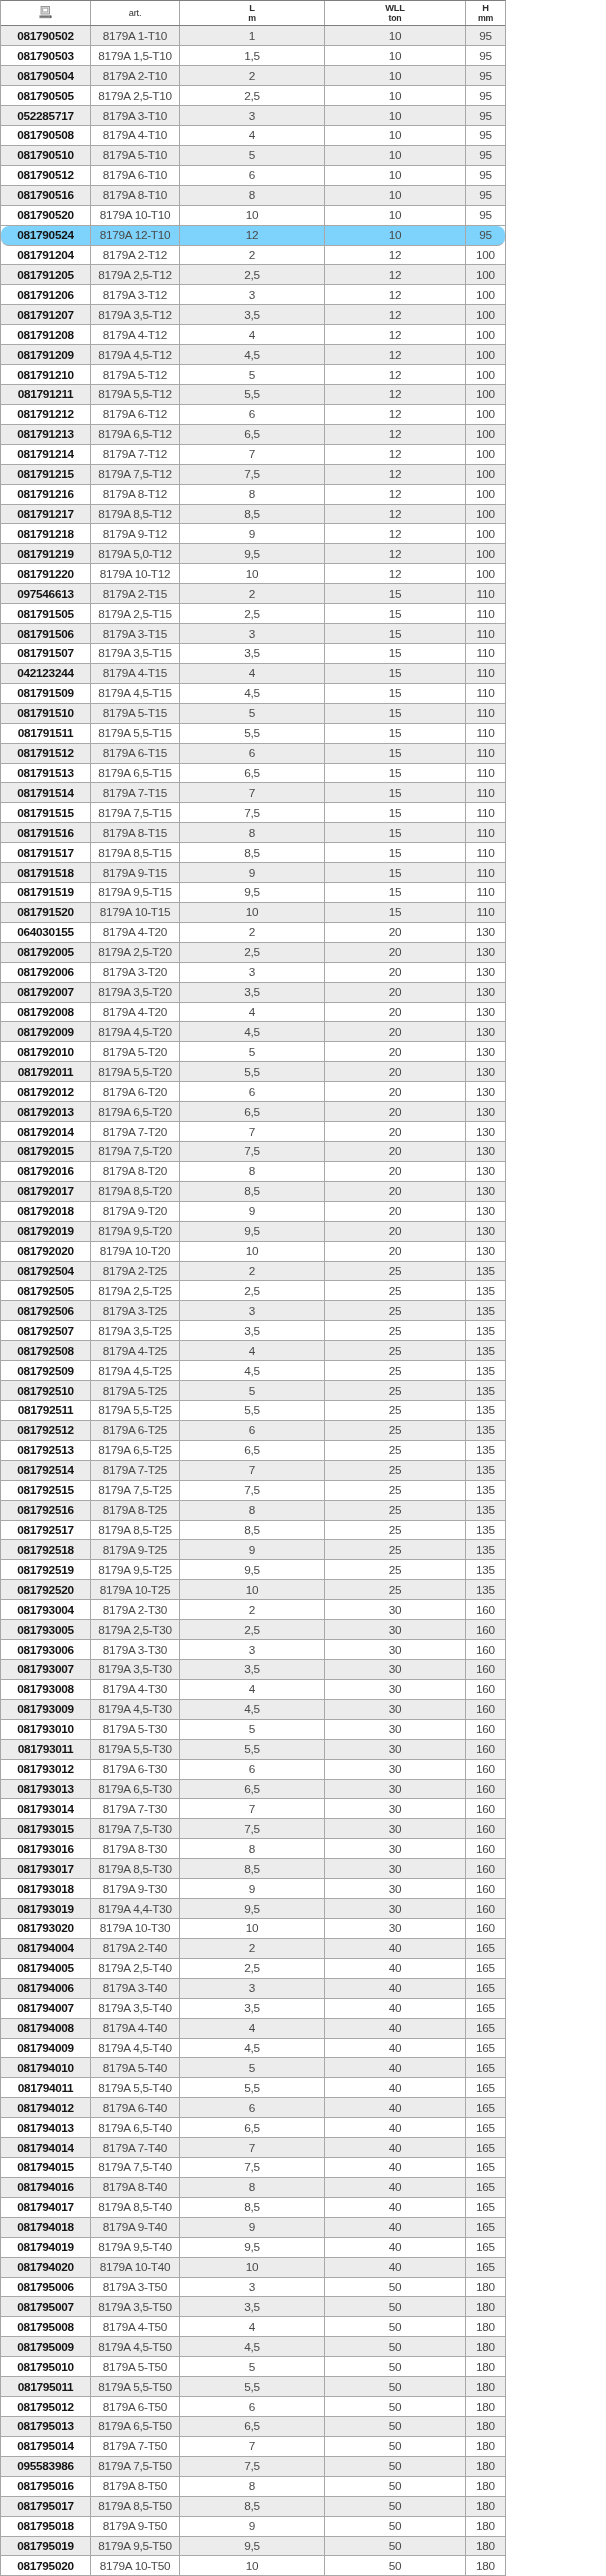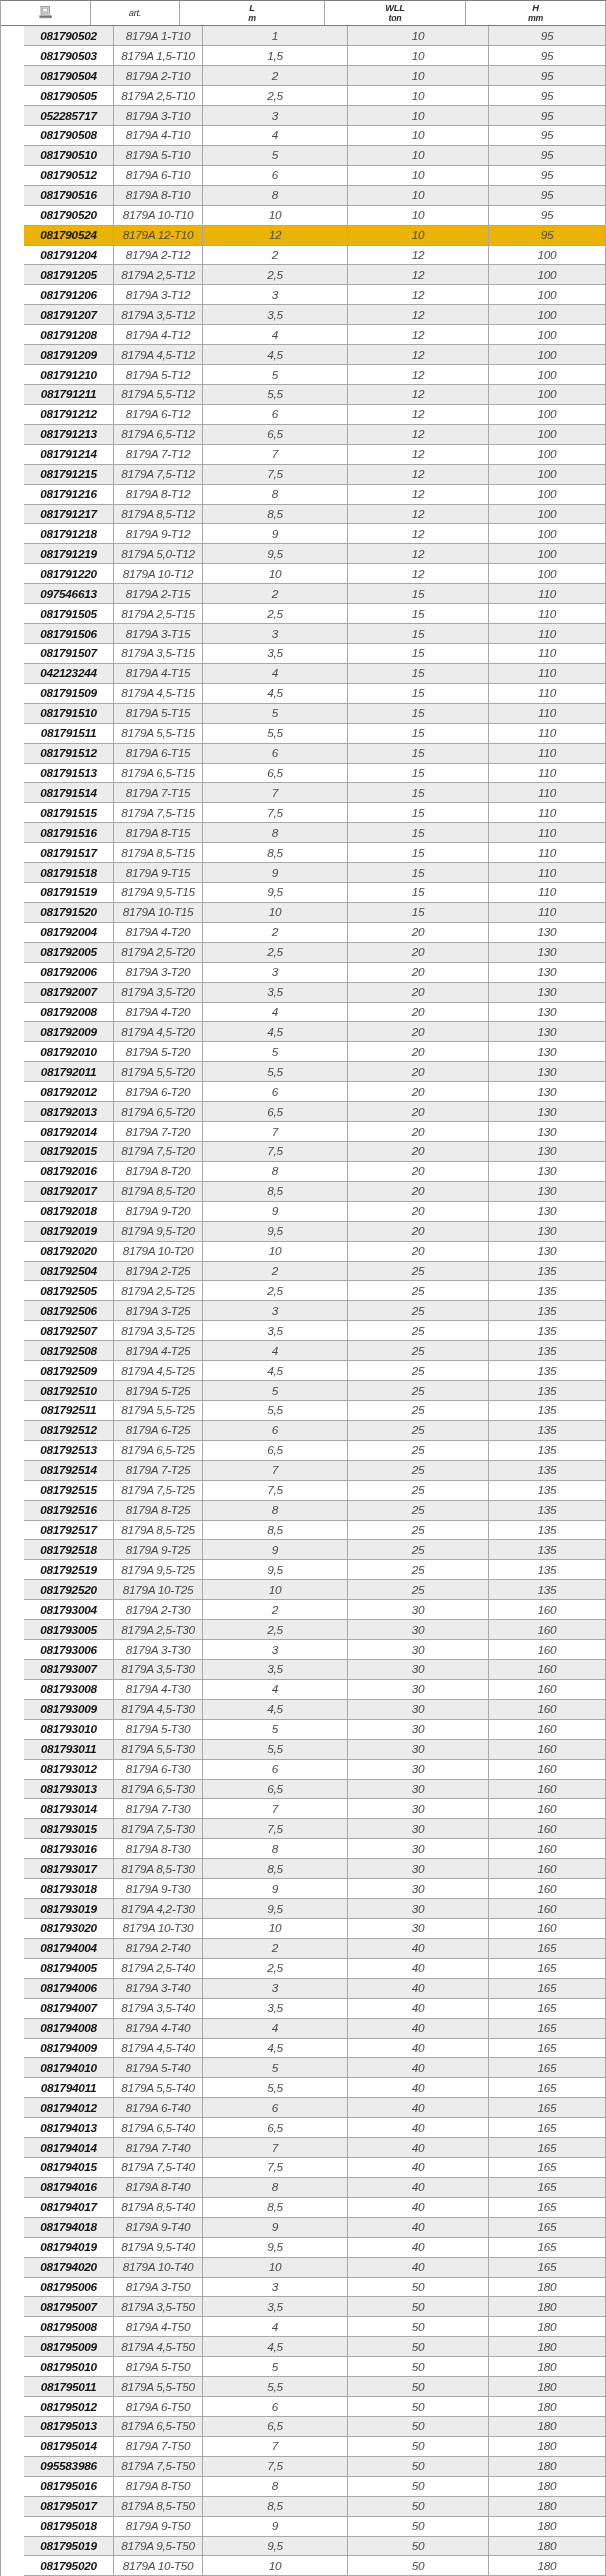--- a/index.html
+++ b/index.html
@@ -1,31 +1,31 @@
 <!DOCTYPE html>
 <html style="font-size:13.5px"><head>
 <meta charset="utf-8">
 <style>
   html,body{margin:0;padding:0;background:#fff;}
   body{width:606px;height:2576px;font-family:"Liberation Sans","DejaVu Sans",sans-serif;}
-  .table{width:606px;height:2576px;box-sizing:border-box;display:flex;flex-direction:column;
-         border-top:1.7px solid #7e7e7e;border-left:0.8px solid #a6a6a6;border-right:0.8px solid #a6a6a6;font-style:italic;}
+  .table{width:506px;height:2576px;box-sizing:border-box;display:flex;flex-direction:column;
+         border-top:1.7px solid #7e7e7e;border-left:0.8px solid #a6a6a6;border-right:0.8px solid #a6a6a6;}
   .thead{height:24.4px;flex:0 0 24.4px;display:flex;border-bottom:1.7px solid #7e7e7e;background:#fff;}
   .th{box-sizing:border-box;border-right:0.8px solid #a6a6a6;display:flex;flex-direction:column;
       align-items:center;justify-content:center;color:#2e2e2e;line-height:1.15;letter-spacing:-0.2px;}
   .th:last-child{border-right:none;}
   .t1{font-weight:bold;font-size:9.3px;}
   .t2{font-weight:bold;font-size:8.8px;}
   .art-label{font-size:9.3px;font-weight:normal;}
   .col-code{width:90px;flex:0 0 auto;}
   .col-art{width:89px;flex:0 0 auto;}
   .col-l{width:145px;flex:0 0 auto;}
   .col-wll{width:141px;flex:0 0 auto;}
   .col-h{flex:1 1 auto;}
-  .tbody{flex:1 1 auto;display:flex;flex-direction:column;padding-left:23px;}
+  .tbody{flex:1 1 auto;display:flex;flex-direction:column;}
   .tr{flex:1 1 0;display:flex;box-sizing:border-box;border-bottom:0.8px solid #a8a8a8;background:#fff;}
   .tr:nth-child(odd){background:#ececec;}
   .td{box-sizing:border-box;border-right:0.8px solid #a8a8a8;display:flex;align-items:center;
       justify-content:center;font-size:11.8px;color:#4a4a4a;letter-spacing:-0.3px;overflow:hidden;white-space:nowrap;}
   .td:last-child{border-right:none;}
   .td.col-code{font-weight:bold;color:#141414;}
   .tr.highlight{background:#f6e85e;}
   .computer-icon{display:inline-block;line-height:0;}
 </style>
 </head>
@@ -124,21 +124,21 @@
     <div class="td col-wll">10</div>
     <div class="td col-h">95</div>
   </div>
       <div class="tr">
     <div class="td col-code">081790520</div>
     <div class="td col-art">8179A 10-T10</div>
     <div class="td col-l">10</div>
     <div class="td col-wll">10</div>
     <div class="td col-h">95</div>
   </div>
-      <div class="tr highlight" style="background: #eab308;">
+      <div class="tr highlight" style="background: #7dd3fc; border-radius: 8px;">
     <div class="td col-code">081790524</div>
     <div class="td col-art">8179A 12-T10</div>
     <div class="td col-l">12</div>
     <div class="td col-wll">10</div>
     <div class="td col-h">95</div>
   </div>
       <div class="tr">
     <div class="td col-code">081791204</div>
     <div class="td col-art">8179A 2-T12</div>
     <div class="td col-l">2</div>
@@ -370,21 +370,21 @@
     <div class="td col-h">110</div>
   </div>
       <div class="tr">
     <div class="td col-code">081791520</div>
     <div class="td col-art">8179A 10-T15</div>
     <div class="td col-l">10</div>
     <div class="td col-wll">15</div>
     <div class="td col-h">110</div>
   </div>
       <div class="tr">
-    <div class="td col-code">081792004</div>
+    <div class="td col-code">064030155</div>
     <div class="td col-art">8179A 4-T20</div>
     <div class="td col-l">2</div>
     <div class="td col-wll">20</div>
     <div class="td col-h">130</div>
   </div>
       <div class="tr">
     <div class="td col-code">081792005</div>
     <div class="td col-art">8179A 2,5-T20</div>
     <div class="td col-l">2,5</div>
     <div class="td col-wll">20</div>
@@ -714,21 +714,21 @@
   </div>
       <div class="tr">
     <div class="td col-code">081793018</div>
     <div class="td col-art">8179A 9-T30</div>
     <div class="td col-l">9</div>
     <div class="td col-wll">30</div>
     <div class="td col-h">160</div>
   </div>
       <div class="tr">
     <div class="td col-code">081793019</div>
-    <div class="td col-art">8179A 4,2-T30</div>
+    <div class="td col-art">8179A 4,4-T30</div>
     <div class="td col-l">9,5</div>
     <div class="td col-wll">30</div>
     <div class="td col-h">160</div>
   </div>
       <div class="tr">
     <div class="td col-code">081793020</div>
     <div class="td col-art">8179A 10-T30</div>
     <div class="td col-l">10</div>
     <div class="td col-wll">30</div>
     <div class="td col-h">160</div>

